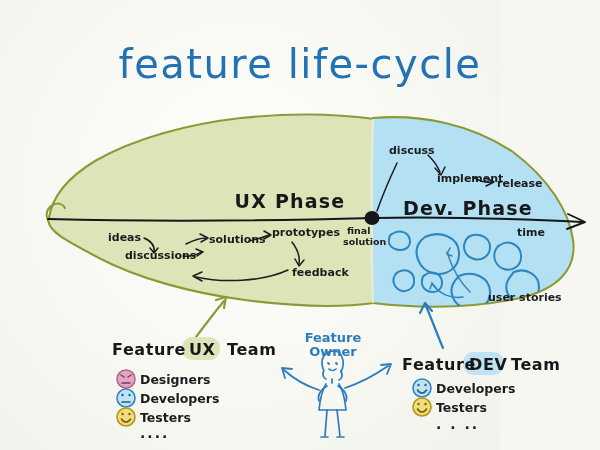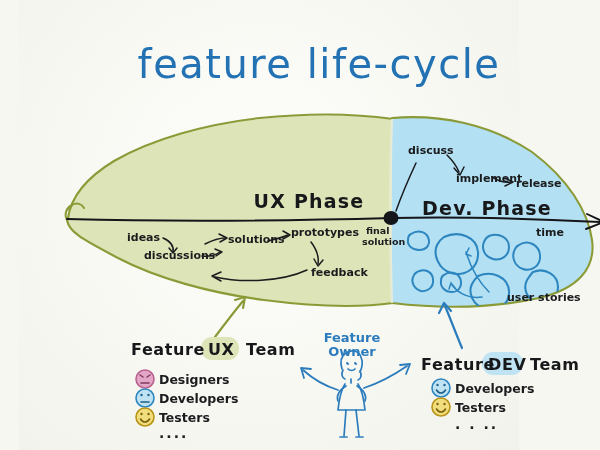--- a/index.html
+++ b/index.html
@@ -11,21 +11,20 @@
     height: 450px;
     background: #f7f7f2;
     font-family: "DejaVu Sans", sans-serif;
     overflow: hidden;
   }
   #canvas {
     position: relative;
     width: 500px;
     height: 450px;
     background: radial-gradient(ellipse at 48% 42%, #fdfdfa 0%, #f8f8f3 55%, #f2f2ec 100%);
-    margin-left: 19px;
   }
   svg.layer {
     position: absolute;
     left: 0;
     top: 0;
     width: 600px;
     height: 450px;
   }
   text {
     font-family: "DejaVu Sans", sans-serif;

